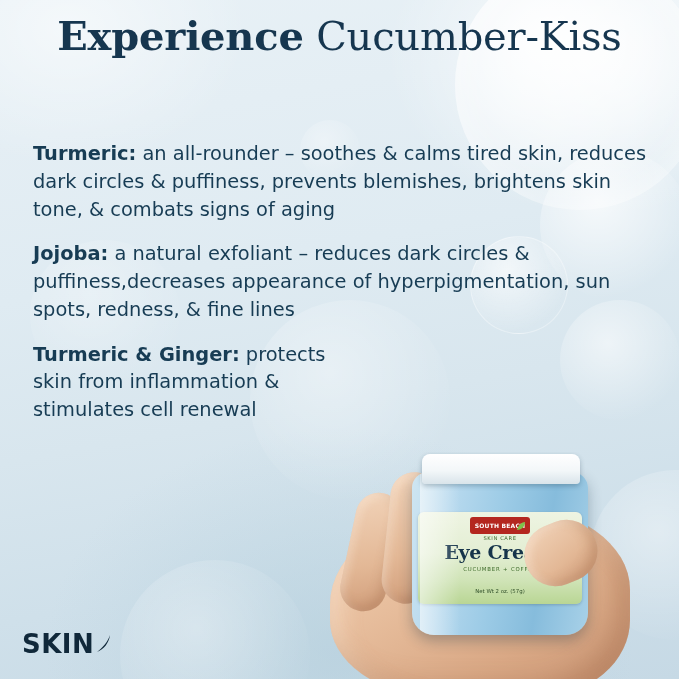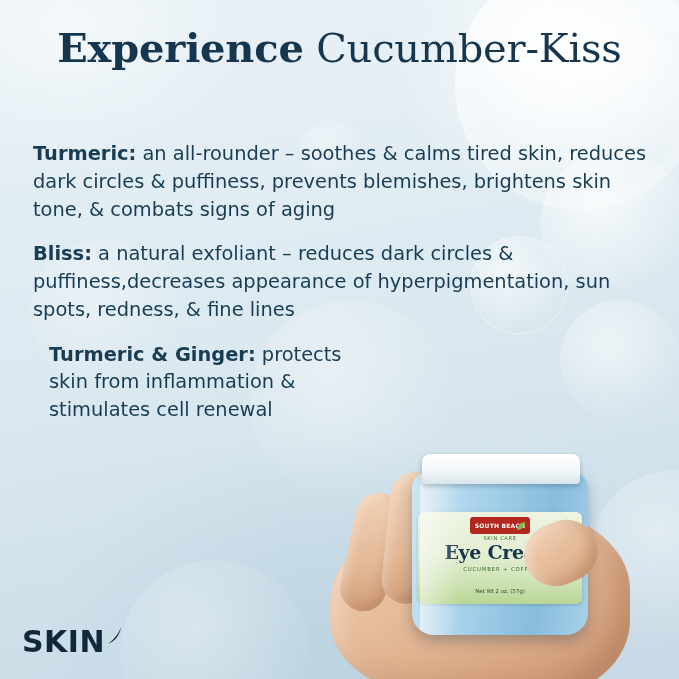--- a/index.html
+++ b/index.html
@@ -48,21 +48,21 @@
         background: radial-gradient(circle at 40% 36%, rgba(255,255,255,0.32) 0%, rgba(255,255,255,0.08) 56%, rgba(255,255,255,0.0) 78%); }
   .b8 { left: 590px; top: 470px; width: 170px; height: 170px;
         background: radial-gradient(circle at 40% 36%, rgba(255,255,255,0.40) 0%, rgba(255,255,255,0.10) 56%, rgba(255,255,255,0.0) 78%); }
   .b9 { left: 300px; top: 120px; width: 60px; height: 60px;
         background: radial-gradient(circle at 40% 36%, rgba(255,255,255,0.35) 0%, rgba(255,255,255,0.08) 58%, rgba(255,255,255,0.0) 80%); }
 
   
   .headline {
     position: absolute;
     left: 0; right: 0;
-    top: 24px;
+    top: 12px;
     text-align: center;
     font-family: "DejaVu Serif", serif;
     color: #16364f;
     font-size: 40px;
     line-height: 1.20;
     letter-spacing: -0.2px;
     padding: 0 8px;
   }
   .headline .strong { font-weight: bold; }
   .headline .light  { font-weight: normal; }
@@ -74,37 +74,37 @@
     top: 140px;
     width: 618px;
     color: #173c54;
     font-size: 19.4px;
     line-height: 1.43;
   }
   .para { margin-bottom: 17px; }
   .para .lead { font-weight: bold; }
   .para .rest { font-weight: normal; }
 
-  .p-turmeric { width: 330px; margin-left: 16px; }
+  .p-turmeric { width: 330px; }
 
   
   .brand {
     position: absolute;
     left: 22px;
     bottom: 22px;
     color: #10283a;
     font-family: "DejaVu Sans", sans-serif;
     line-height: 1.0;
   }
   .brand-row1 {
-    font-size: 30px;
+    font-size: 26px;
     font-weight: bold;
     letter-spacing: 0.5px;
     display: flex;
-    align-items: flex-start;
+    align-items: center;
   }
   .brand-swoosh {
     display: inline-block;
     width: 16px;
     height: 18px;
     margin-left: 2px;
     position: relative;
   }
   .brand-swoosh svg { position: absolute; left: 0; top: 0; }
   .brand-row2 {
@@ -253,21 +253,21 @@
     <span class="strong">Experience</span><span class="light"> Cucumber-Kiss</span><br>
   </div>
 
   <div class="copy">
 
     <div class="para">
       <span class="lead">Turmeric:</span><span class="rest">  an all-rounder – soothes &amp; calms tired skin, reduces dark circles &amp; puffiness, prevents blemishes, brightens skin tone, &amp; combats signs of aging</span>
     </div>
 
     <div class="para">
-      <span class="lead">Bliss:</span><span class="rest"> a natural exfoliant – reduces dark circles &amp; puffiness,decreases appearance of hyperpigmentation, sun spots, redness, &amp; fine lines</span>
+      <span class="lead">Jojoba:</span><span class="rest"> a natural exfoliant – reduces dark circles &amp; puffiness,decreases appearance of hyperpigmentation, sun spots, redness, &amp; fine lines</span>
     </div>
 
 
 
     <div class="para p-turmeric">
       <span class="lead">Turmeric &amp; Ginger:</span><span class="rest"> protects skin from inflammation &amp; stimulates cell renewal</span>
     </div>
 
   </div>
 

